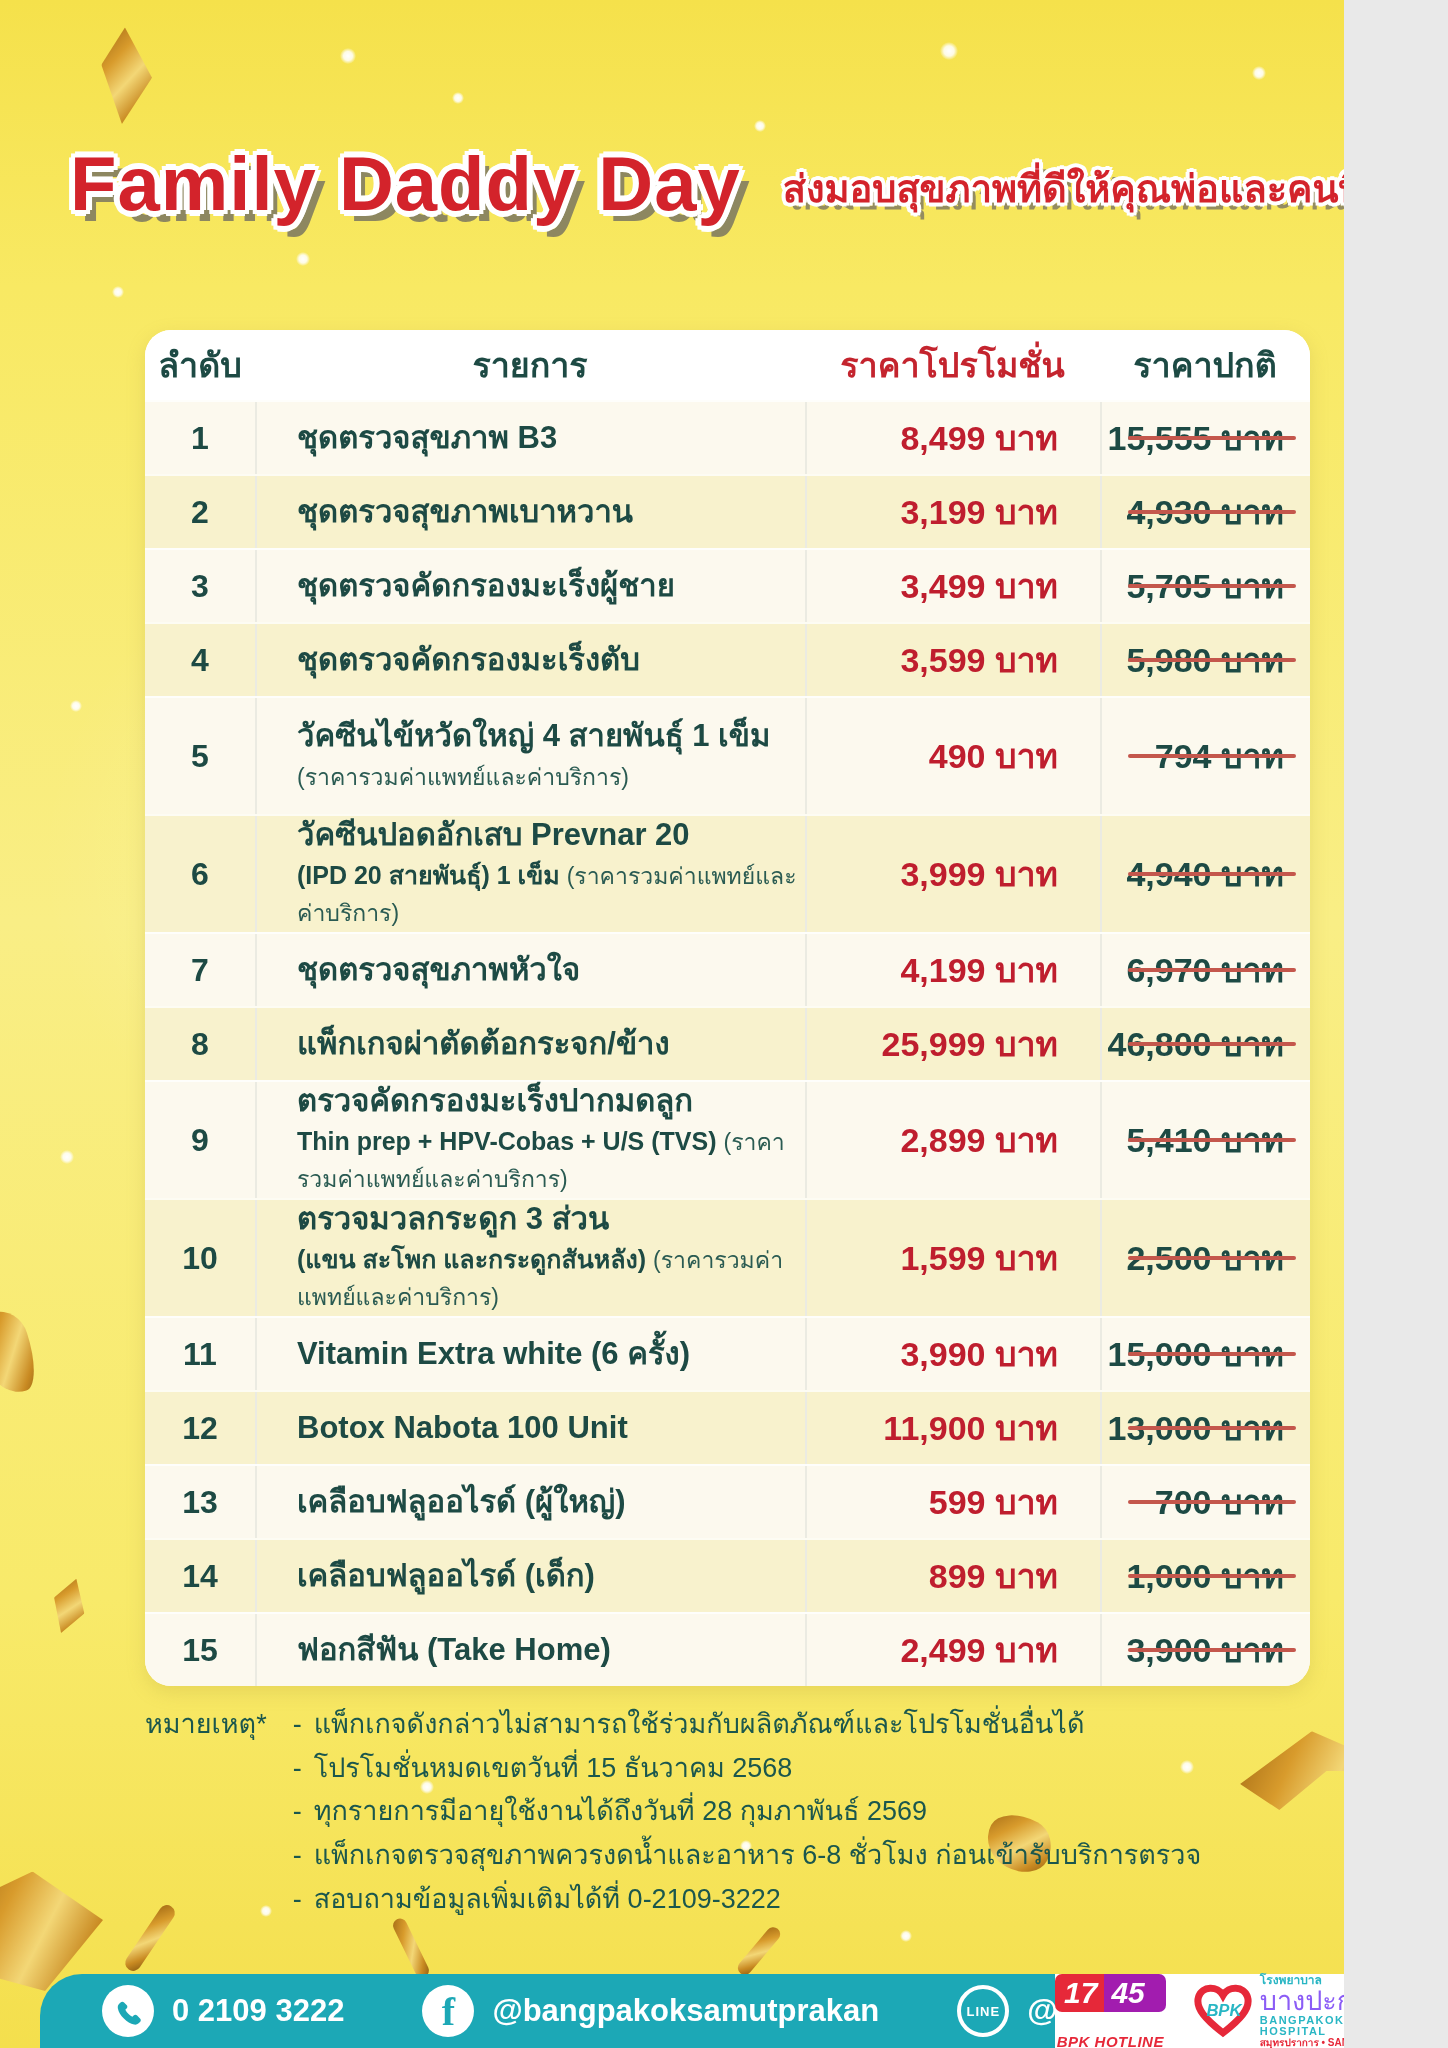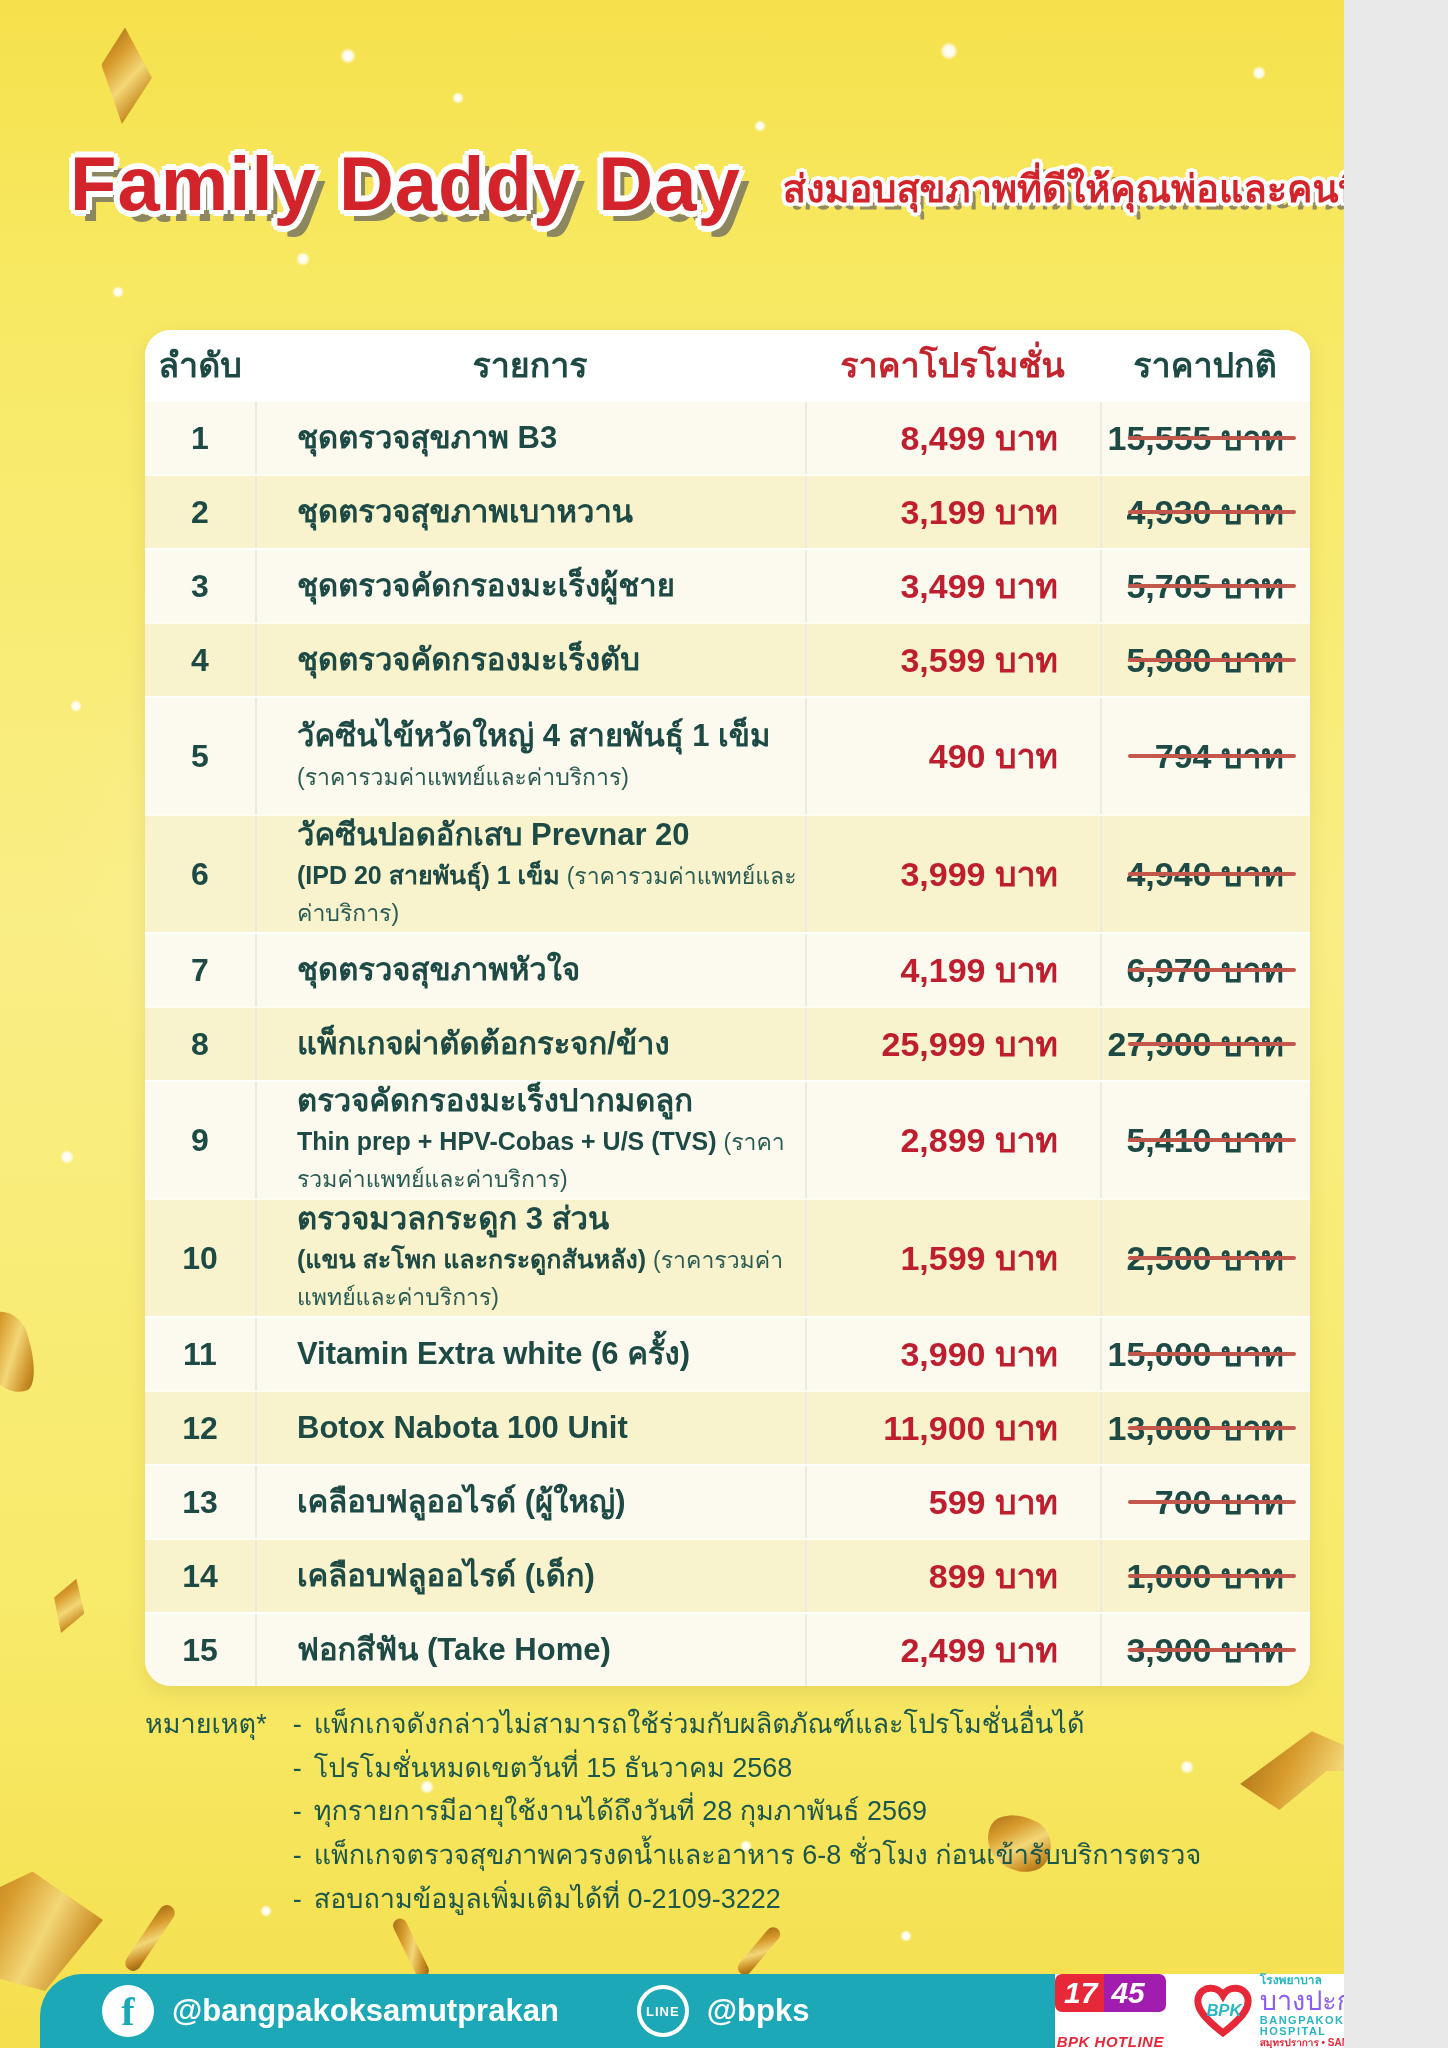--- a/index.html
+++ b/index.html
@@ -190,21 +190,21 @@
       <div class="c-reg">6,970 บาท</div>
     </div>
 
     <div class="t-row row-yellow simple">
       <div class="c-no">8</div>
       <div class="c-name">
         <div class="line1">แพ็กเกจผ่าตัดต้อกระจก/ข้าง</div>
 
       </div>
       <div class="c-promo">25,999 บาท</div>
-      <div class="c-reg">27,900 บาท</div>
+      <div class="c-reg">46,800 บาท</div>
     </div>
 
     <div class="t-row row-light tall">
       <div class="c-no">9</div>
       <div class="c-name">
         <div class="line1">ตรวจคัดกรองมะเร็งปากมดลูก</div>
         <div class="line2">
           <span class="b">Thin prep + HPV-Cobas + U/S (TVS)</span>
           <span class="l">(ราคารวมค่าแพทย์และค่าบริการ)</span>
         </div>
@@ -302,20 +302,28 @@
     </div>
 
     <div class="note-line">
       <span>-</span>
       <span>สอบถามข้อมูลเพิ่มเติมได้ที่ 0-2109-3222</span>
     </div>
   </div>
   </div>
 
   <div class="bar-teal">
+    <div class="contact">
+      <span class="cicon">
+        <svg width="30" height="30" viewBox="0 0 48 48">
+            <path fill="#1ca8b6" d="M38.6 31.2c-1.7-1.7-3.9-1.7-5.6 0l-2 2c-4.8-2.6-8.7-6.5-11.3-11.3l2-2c1.7-1.7 1.7-3.9 0-5.6l-4-4c-1.7-1.7-3.9-1.7-5.6 0l-2.2 2.2c-1.9 1.9-2.7 4.7-2.1 7.3 1.2 5.7 4.5 11.2 9.6 16.3s10.6 8.4 16.3 9.6c2.6.6 5.4-.2 7.3-2.1l2.2-2.2c1.7-1.7 1.7-3.9 0-5.6l-4.6-4.6z"></path>
+          </svg>
+      </span>
+      <span>0 2109 3222</span>
+    </div>
     <div class="contact">
       <span class="cicon fb">f</span>
       <span>@bangpakoksamutprakan</span>
     </div>
     <div class="contact">
       <span class="cicon ln">LINE</span>
       <span>@bpks</span>
     </div>
   </div>
 

